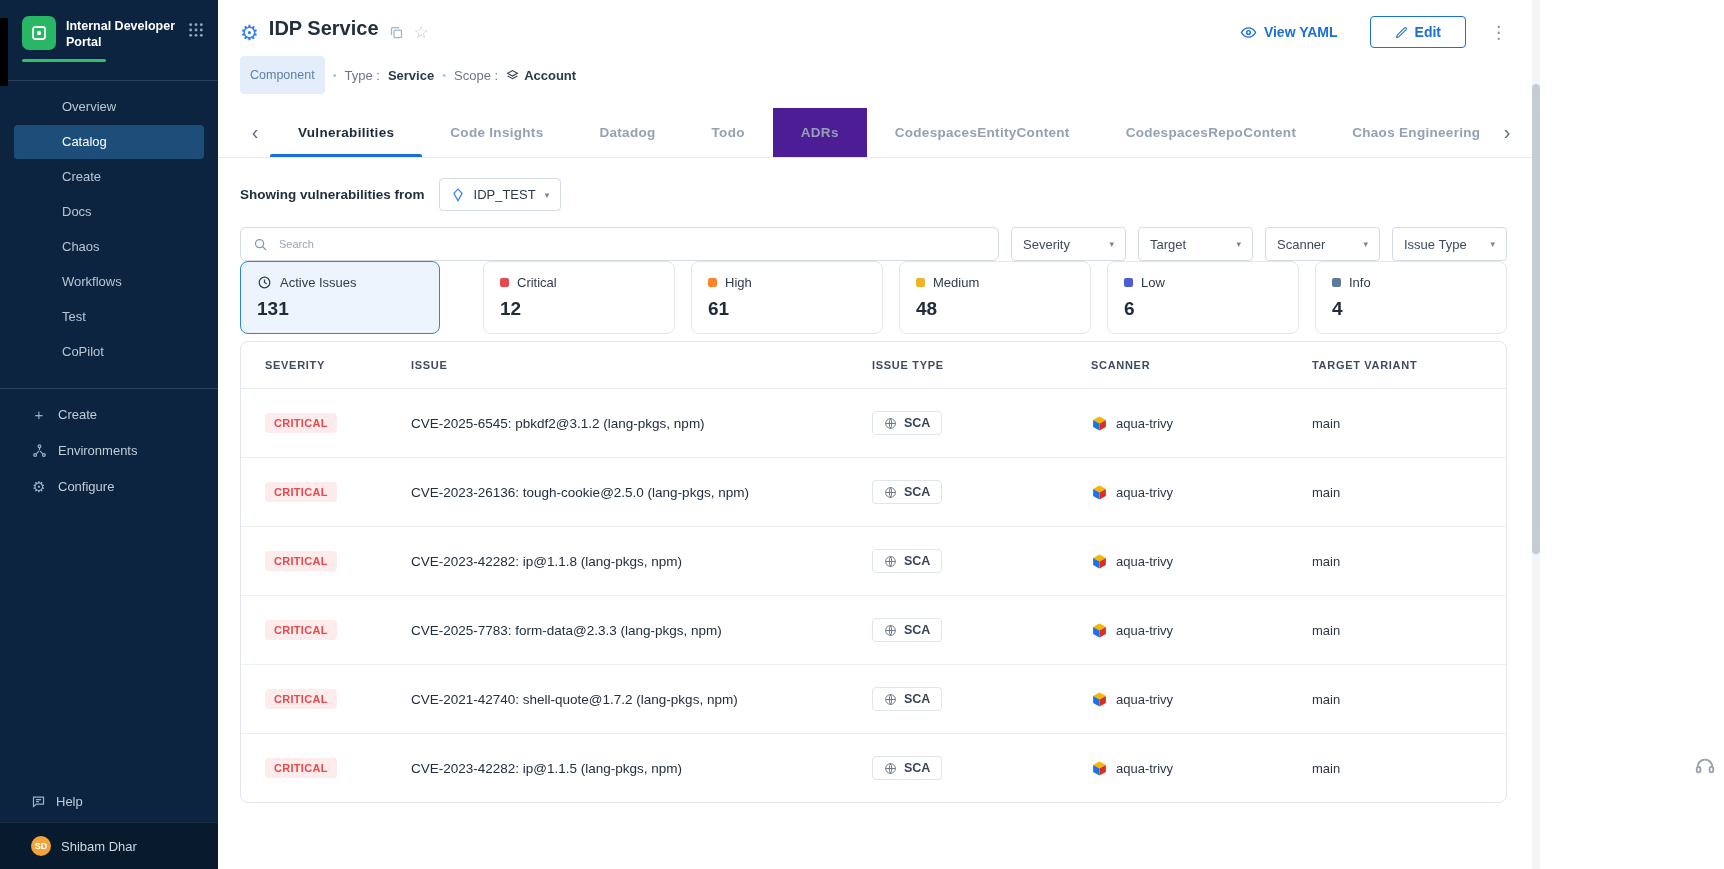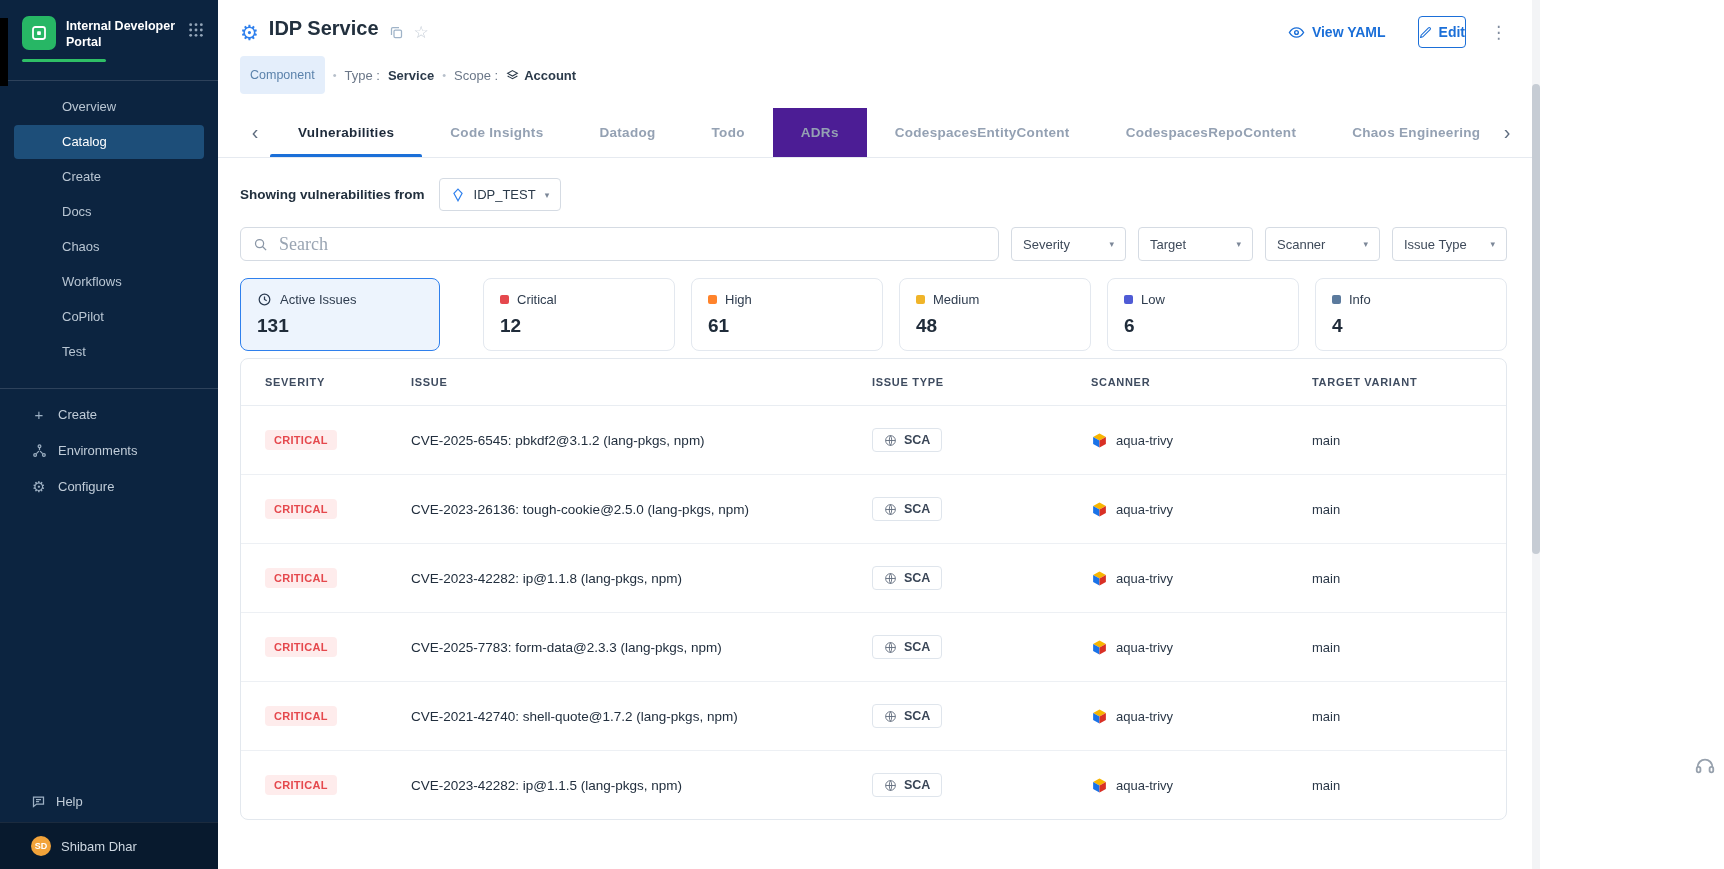--- a/index.html
+++ b/index.html
@@ -31,21 +31,21 @@
   
   .main{width:1314px;flex:0 0 1314px;display:flex;flex-direction:column;background:#fff;overflow:hidden}
   .page-header{padding:16px 25px 0 22px}
   .title-row{display:flex;align-items:center;gap:8px}
   .entity-icon{font-size:21px;color:#2f80ed;line-height:1}
   .page-title{font-size:20px;font-weight:700;color:#22303e;margin:0 2px 7px 2px}
   .icon-btn{display:flex;align-items:center;cursor:pointer;background:none;border:none;padding:0}
   .star-icon{font-size:17px;color:#c4ccd6;margin-left:2px}
   .hspacer{flex:1}
   .view-yaml{display:flex;align-items:center;gap:7px;color:#1b6fd8;font-weight:700;font-size:14px;cursor:pointer}
-  .edit-btn{margin-left:24px;height:32px;display:flex;align-items:center;gap:7px;padding:0 0;
+  .edit-btn{margin-left:24px;height:32px;display:flex;align-items:center;gap:7px;padding:0 24px;
             border:1px solid #1b6fd8;border-radius:4px;background:#fff;color:#1b6fd8;font-weight:700;font-size:14px;cursor:pointer}
   .kebab{margin-left:16px;font-size:17px;color:#808c9e;cursor:pointer}
   .sub-row{display:flex;align-items:center;gap:8px;margin-top:8px;font-size:13px}
   .chip{background:#e4eefb;color:#5b82ab;padding:12px 10px;border-radius:4px;font-size:12.5px;font-weight:500}
   .dot-sep{color:#b6bfca;font-size:11px}
   .meta-label{color:#6b7788}
   .meta-value{color:#2b3a4a;font-weight:600;display:flex;align-items:center;gap:5px}
 
   .tabs-bar{margin-top:14px;height:49px;border-bottom:1px solid #e6eaf0;display:flex;align-items:stretch;
             padding-left:22px;position:relative}
@@ -61,28 +61,28 @@
   .content{padding:20px 25px 0 22px;flex:1;overflow:hidden}
   .showing-row{display:flex;align-items:center;gap:14px;margin-bottom:16px}
   .showing-label{font-size:13.5px;font-weight:700;color:#22303e}
   .source-select{height:31px;border:1px solid #d5dbe3;border-radius:4px;display:flex;align-items:center;gap:9px;
                  padding:0 11px;font-size:13px;color:#2b3a4a;font-weight:500;cursor:pointer;background:#fff}
   .caret{color:#7c8798;font-size:9px}
 
   .search-row{display:flex;gap:12px;margin-bottom:17px}
   .search-box{flex:1;height:34px;border:1px solid #d5dbe3;border-radius:6px;display:flex;align-items:center;
               gap:9px;padding:0 12px;box-sizing:border-box;background:#fff}
-  .search-box input{border:none;outline:none;flex:1;font-size:18px;color:#333;
-                    font-family:Liberation Serif, serif}
+  .search-box input{border:none;outline:none;flex:1;font-size:11px;color:#333;
+                    font-family:Liberation Sans, sans-serif}
   .search-box input::placeholder{color:#9aa5b3}
   .filter-select{width:115px;height:34px;box-sizing:border-box;border:1px solid #d5dbe3;border-radius:4px;
                  display:flex;align-items:center;justify-content:space-between;padding:0 11px;font-size:13px;
                  color:#3e4a5a;cursor:pointer;background:#fff}
 
-  .stats-row{display:flex;align-items:flex-start;height:56px;margin-bottom:24px}
+  .stats-row{display:flex;align-items:flex-end;height:56px;margin-bottom:7px}
   .card-active{width:200px;box-sizing:border-box;border:1px solid #2f80ed;background:#edf4fd;border-radius:8px;
                padding:13px 16px;cursor:pointer}
   .stats-divider{width:1px;background:#e2e7ee;margin:8px 21px}
   .stat-cards{flex:1;display:flex;gap:16px}
   .card{flex:1;box-sizing:border-box;border:1px solid #e3e8ef;border-radius:8px;background:#fff;padding:13px 16px;cursor:pointer}
   .card-top{display:flex;align-items:center;gap:8px}
   .sq{width:9px;height:9px;border-radius:2px;flex-shrink:0}
   .sq.c0{background:#e5484d}.sq.c1{background:#ff832b}.sq.c2{background:#f0b429}.sq.c3{background:#4f5bd5}.sq.c4{background:#5b7a9d}
   .card-label{font-size:13px;color:#2e3c4e;font-weight:500}
   .card-value{margin-top:8px;font-size:19px;font-weight:700;color:#202c3a}
@@ -141,22 +141,22 @@
     <div class="brand-underline"></div>
     <div class="sb-div"></div>
 
     <nav>
       <div class="nav-item">Overview</div>
       <div class="nav-item selected">Catalog</div>
       <div class="nav-item">Create</div>
       <div class="nav-item">Docs</div>
       <div class="nav-item">Chaos</div>
       <div class="nav-item">Workflows</div>
+      <div class="nav-item">Test</div>
       <div class="nav-item">CoPilot</div>
-      <div class="nav-item">Test</div>
     </nav>
 
     <div class="sb-div"></div>
 
     <div class="action-item">
       <span class="act-icon">+</span>
       <span>Create</span>
     </div>
     <div class="action-item">
       <span class="act-icon">

